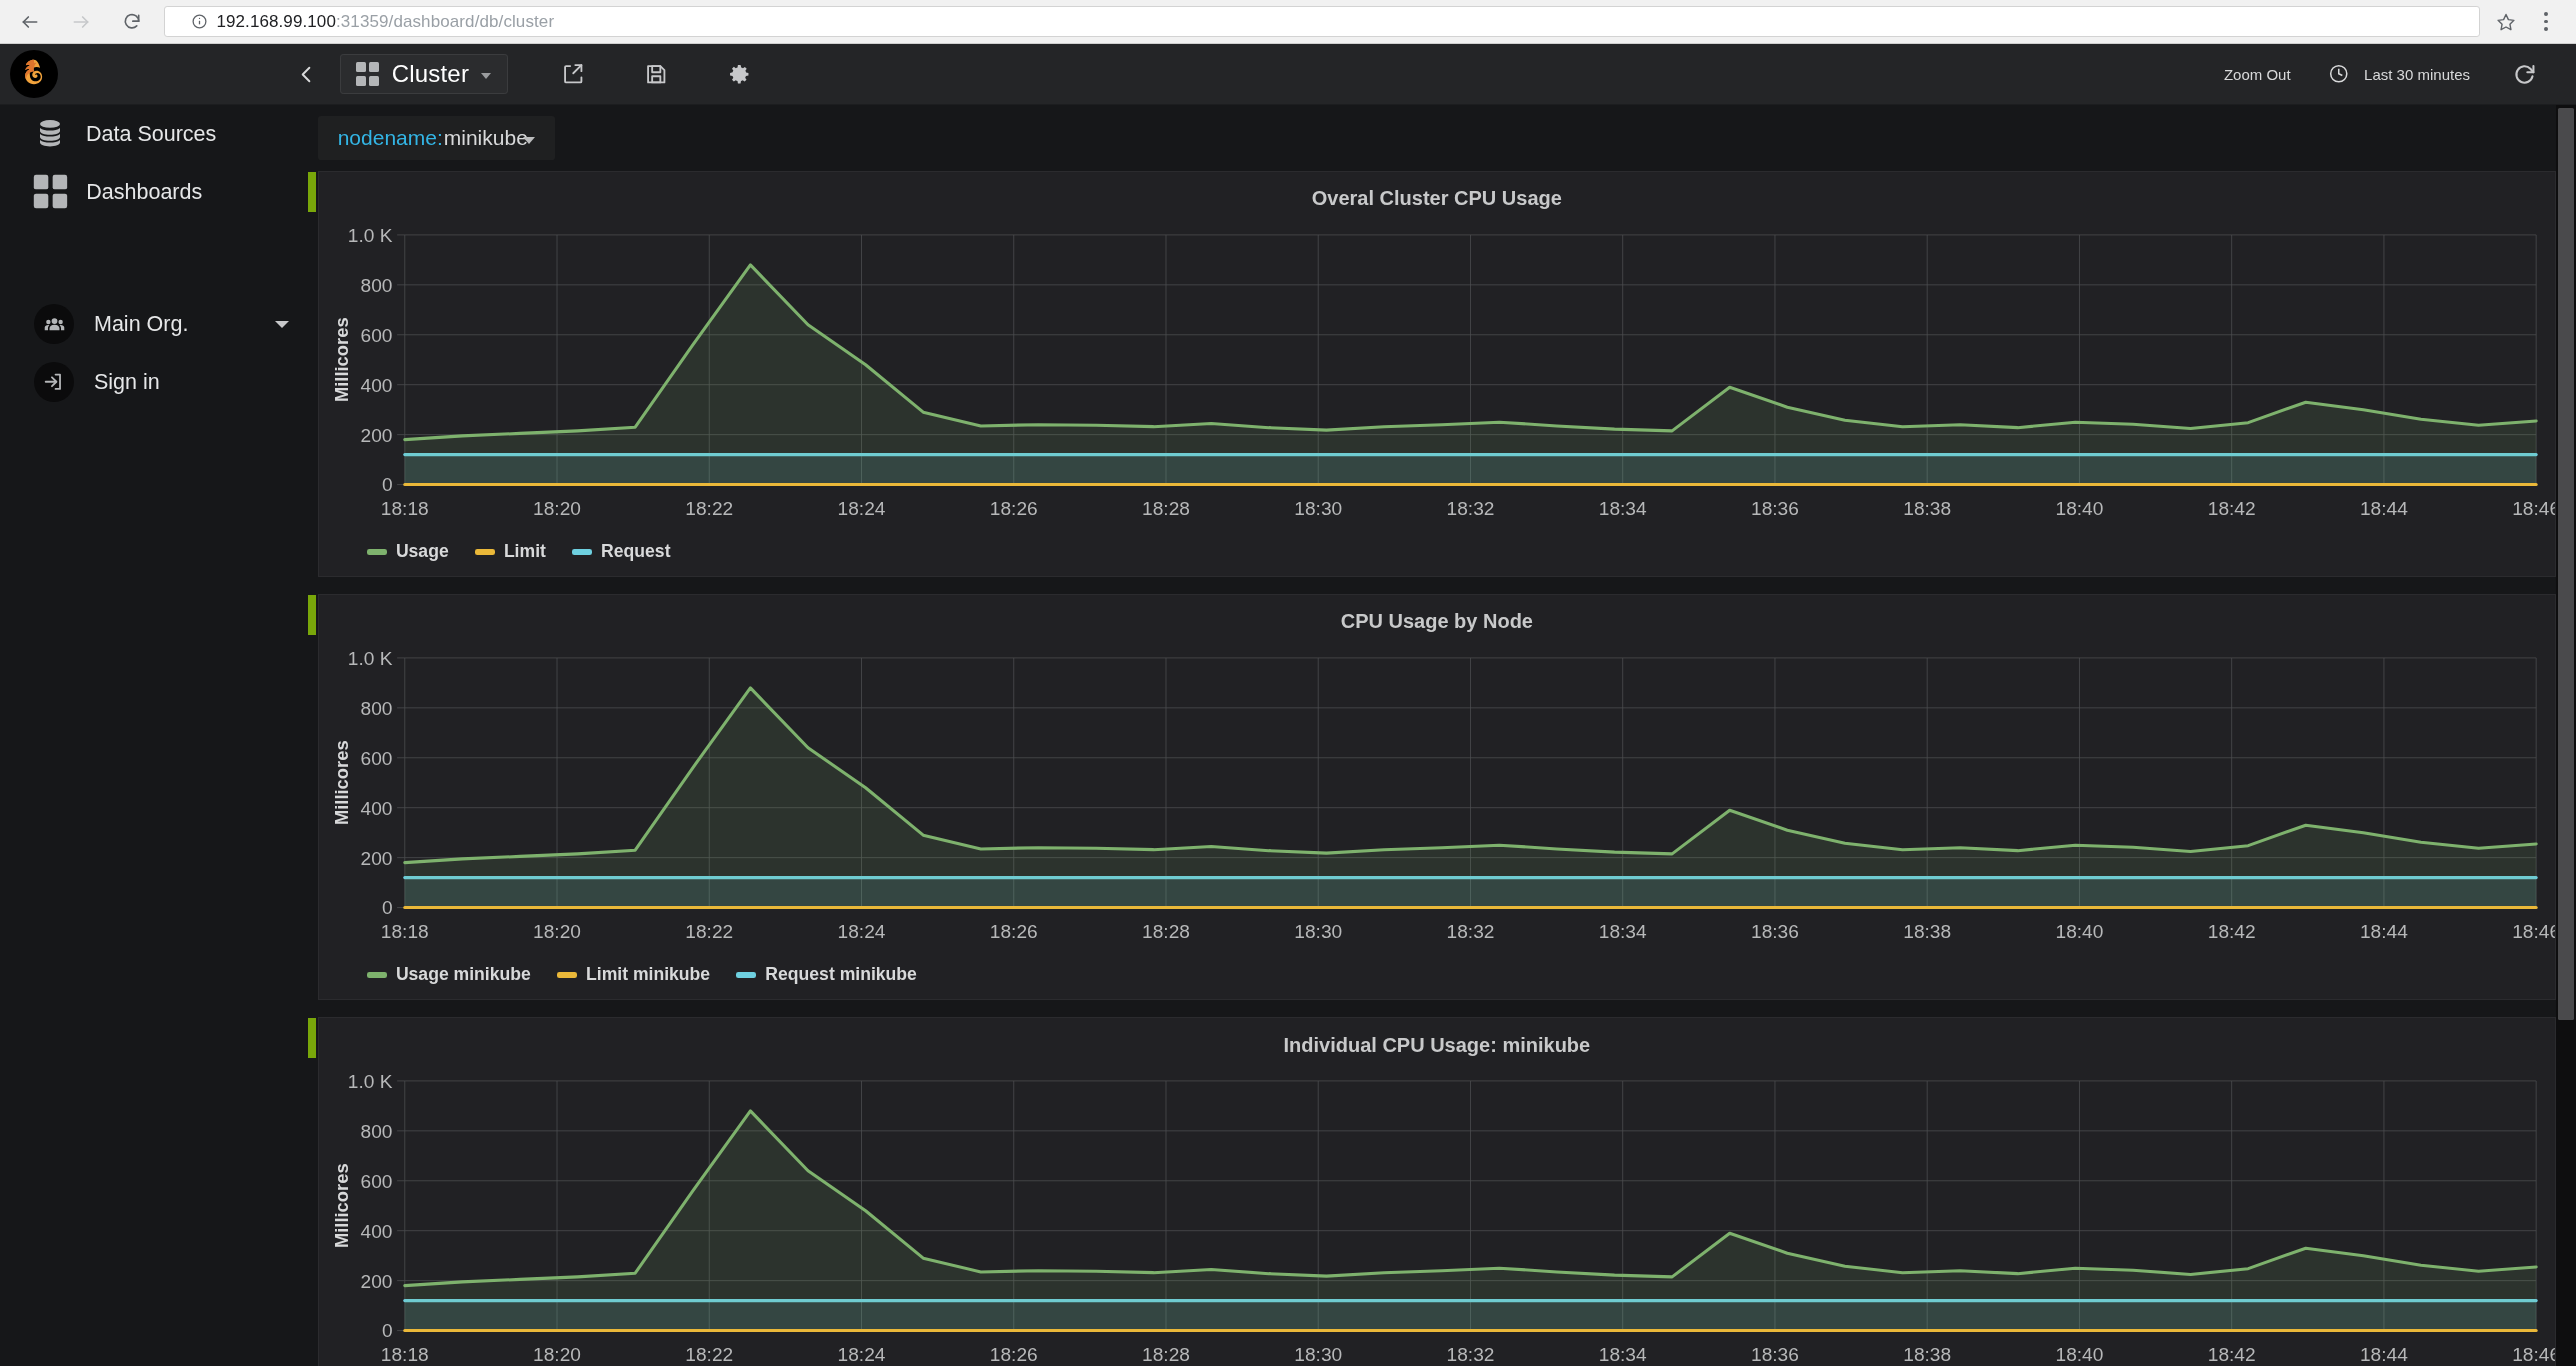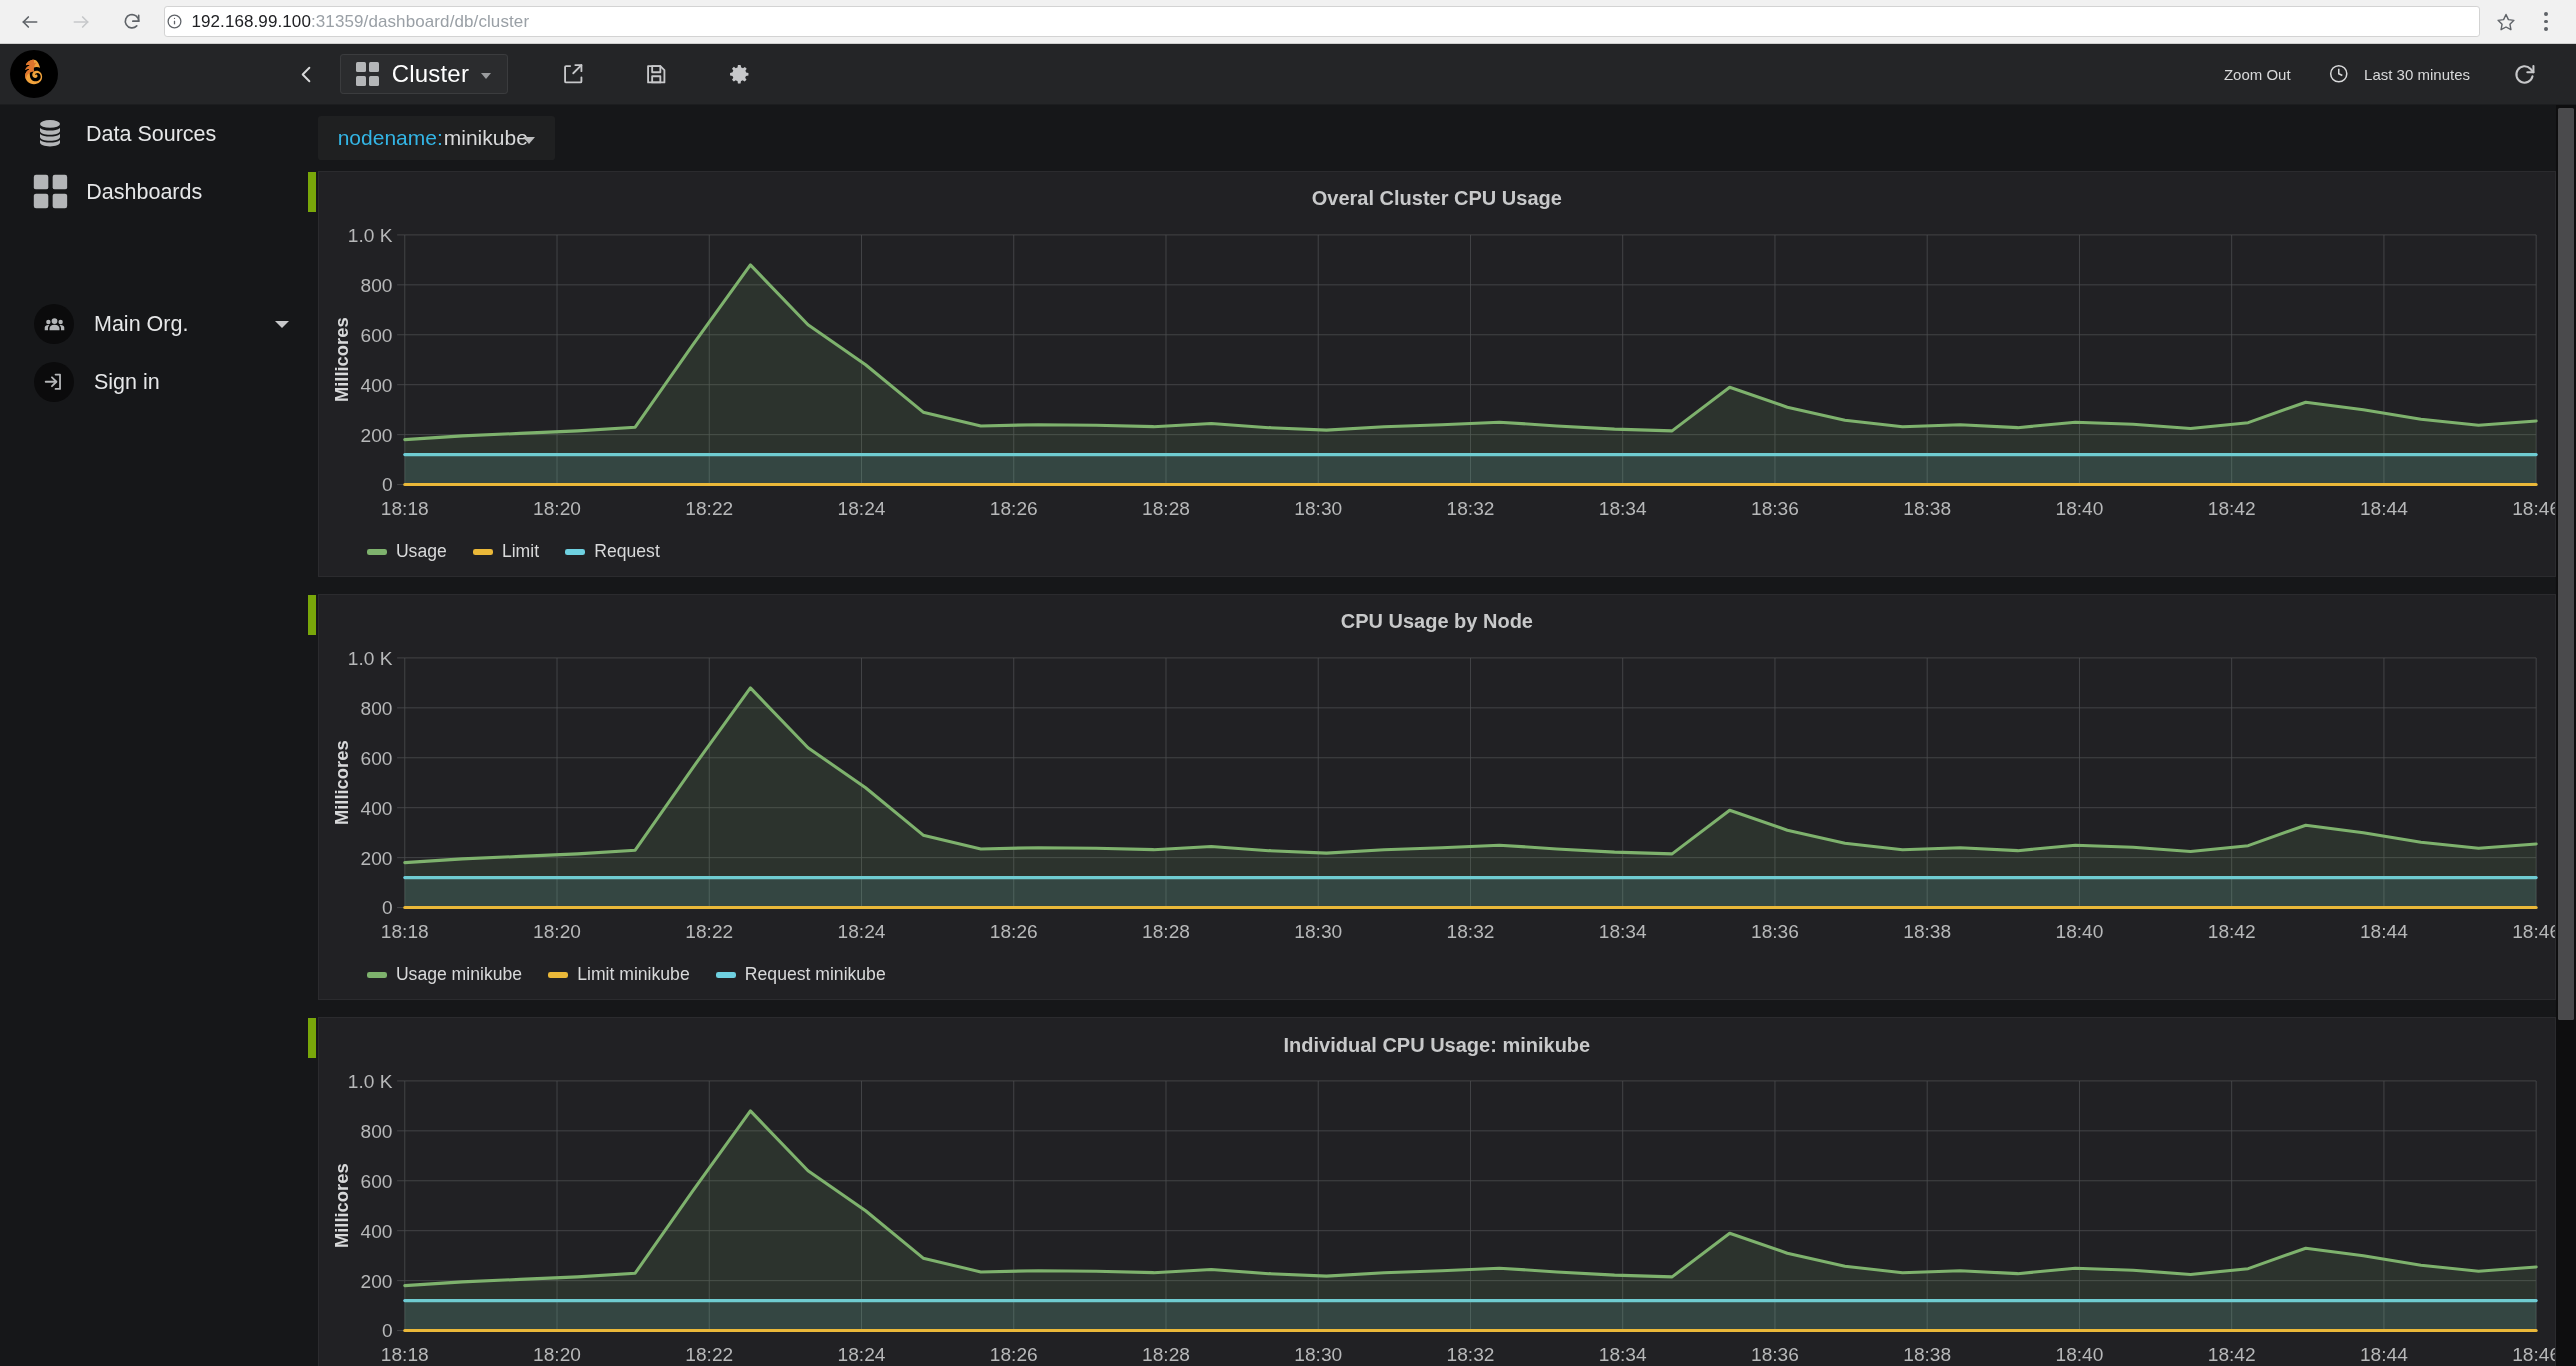--- a/index.html
+++ b/index.html
@@ -13,21 +13,21 @@
   .browser-chrome{
     height:44px; width:100%; background:#f1f1f1;
     display:flex; align-items:center; padding:0 14px;
     border-bottom:0.8px solid #cfcfcf; position:relative;
   }
   .nav-btns{ display:flex; align-items:center; gap:20px; margin-right:17px; }
   .nav-btn{ width:31px; height:31px; display:flex; align-items:center; justify-content:center; }
   .nav-btn svg{ display:block; }
   .omnibox{
     flex:1; height:31px; background:#fff; border:0.8px solid #d3d3d3;
-    border-radius:3.1px; display:flex; align-items:center; padding:0 1px; gap:8.4px;
+    border-radius:3.1px; display:flex; align-items:center; padding:0 26px; gap:8.4px;
   }
   .omnibox .url{ font-size:17px; color:#9aa0a6; white-space:nowrap; letter-spacing:0.1px; }
   .omnibox .url b{ color:#202124; font-weight:400; }
   .chrome-right{ display:flex; align-items:center; gap:7.7px; margin-left:10.7px; }
   .chrome-icon{ width:32px; height:32px; display:flex; align-items:center; justify-content:center; }
   .dot3{ display:flex; flex-direction:column; gap:3.8px; align-items:center; }
   .dot3 i{ width:3.8px; height:3.8px; background:#5f6368; border-radius:50%; display:block; }
 
   
   .app{ position:relative; width:100%; height:calc(1366px - 44px); background:#161719; overflow:hidden; }
@@ -94,21 +94,21 @@
     width:0;height:0;border-left:6.1px solid transparent;border-right:6.1px solid transparent;
     border-top:7px solid #bcbdbe; margin-top:5.4px; margin-left:-6.1px;
   }
 
   
   .panel{ position:relative; margin:0 0 17px 10.7px; background:#212124; border:0.8px solid #2b2b2e; }
   .panel-accent{ position:absolute; left:-10.7px; top:0; width:7.7px; height:40px; background:#79a70a; }
   .panel-title{ text-align:center; color:#c8c9ca; font-size:20px; font-weight:bold; padding:15.3px 0 4.6px; }
   .plot-wrap{ position:relative; }
   .plot-wrap svg{ display:block; width:100%; }
-  .legend{ display:flex; align-items:center; gap:26px; padding:4.6px 0 14px 48px; }
+  .legend{ display:flex; align-items:center; gap:26px; padding:4.6px 0 14px 48px;font-weight:bold; }
   .leg-item{ display:flex; align-items:center; gap:9.2px; }
   .leg-swatch{ width:20px; height:6.1px; border-radius:2.3px; display:block; }
   .leg-text{ color:#d8d9da; font-size:17.6px; }
 
   .scrollbar{
     position:absolute; right:0; top:61px; width:20px; bottom:0; background:#0e0e0f;
   }
   .scrollbar .thumb{
     position:absolute; left:2.3px; top:3.1px; width:15.3px; height:912px;
     background:#4a4a4c; border-radius:1.5px;

